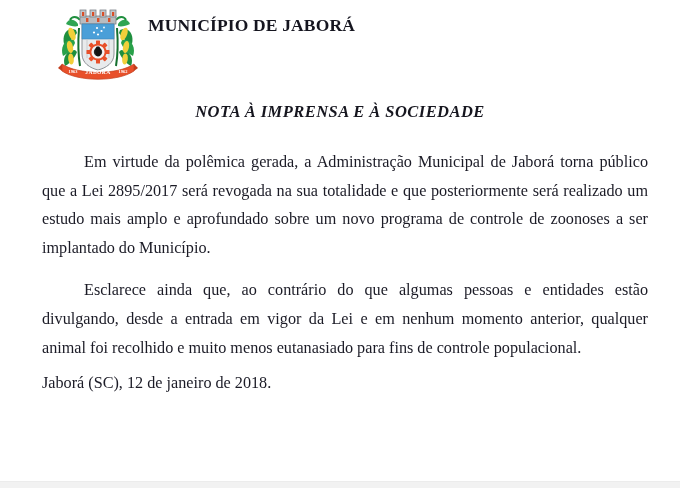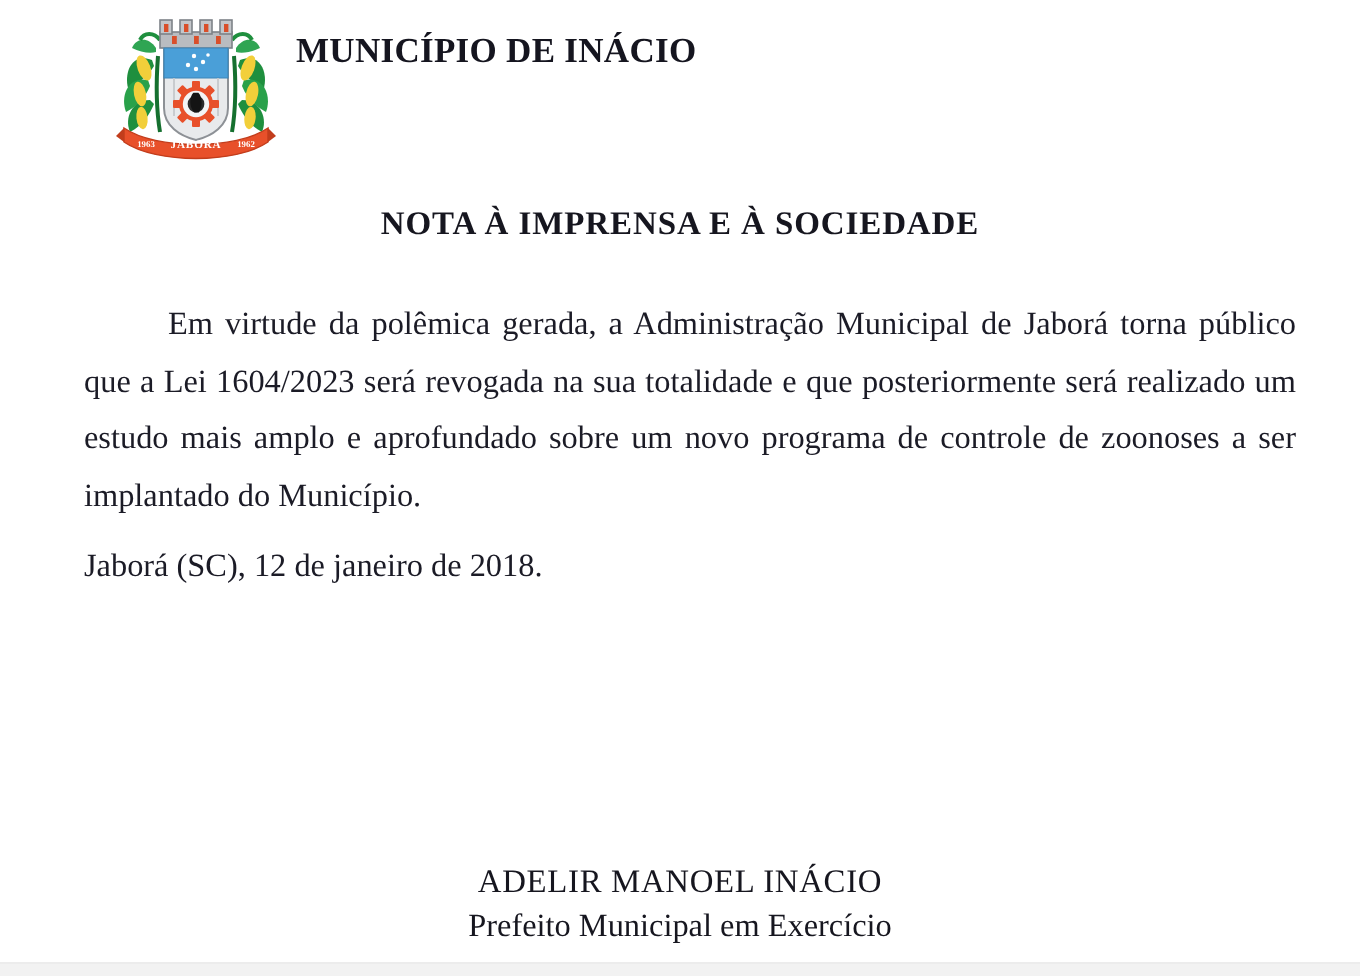--- a/index.html
+++ b/index.html
@@ -64,20 +64,21 @@
   .doc-title {
     position: absolute;
     left: 0;
     top: 102px;
     width: 680px;
     text-align: center;
     font-weight: bold;
     font-size: 16.5px;
     letter-spacing: 0.45px;
     color: #16161f;
+    font-style: italic;
   }
 
   
   .body-area {
     position: absolute;
     left: 42px;
     top: 148px;
     width: 606px;
   }
   .para {
@@ -214,30 +215,27 @@
           <path d="M6 58 L2 62 L6 65 Z" fill="#c23d1c"></path>
           <path d="M78 58 L82 62 L78 65 Z" fill="#c23d1c"></path>
           <text x="42" y="68.2" font-family="Liberation Serif, serif" font-size="5.6" font-weight="bold" fill="#ffffff" text-anchor="middle" letter-spacing="0.4">JABORÁ</text>
           <text x="17" y="67.4" font-family="Liberation Serif, serif" font-size="4.4" font-weight="bold" fill="#ffffff" text-anchor="middle">1963</text>
           <text x="67" y="67.4" font-family="Liberation Serif, serif" font-size="4.4" font-weight="bold" fill="#ffffff" text-anchor="middle">1962</text>
         </g>
       </svg>
     </div>
 
     <div class="org-lines">
-      <div class="org-line">MUNICÍPIO DE INÁCIO</div>
+      <div class="org-line">MUNICÍPIO DE JABORÁ</div>
     </div>
   </div>
 
   <div class="doc-title">NOTA À IMPRENSA E À SOCIEDADE</div>
 
   <div class="body-area">
-    <p class="para">Em virtude da polêmica gerada, a Administração Municipal de Jaborá torna público que a Lei 1604/2023 será revogada na sua totalidade e que posteriormente será realizado um estudo mais amplo e aprofundado sobre um novo programa de controle de zoonoses a ser implantado do Município.</p>
+    <p class="para">Em virtude da polêmica gerada, a Administração Municipal de Jaborá torna público que a Lei 2895/2017 será revogada na sua totalidade e que posteriormente será realizado um estudo mais amplo e aprofundado sobre um novo programa de controle de zoonoses a ser implantado do Município.</p>
+    <p class="para">Esclarece ainda que, ao contrário do que algumas pessoas e entidades estão divulgando, desde a entrada em vigor da Lei e em nenhum momento anterior, qualquer animal foi recolhido e muito menos eutanasiado para fins de controle populacional.</p>
     <p class="dateline">Jaborá (SC), 12 de janeiro de 2018.</p>
   </div>
 
-  <div class="signature">
-    <div class="sig-name">ADELIR MANOEL INÁCIO</div>
-    <div class="sig-role">Prefeito Municipal em Exercício</div>
-  </div>
 
   <div class="page-edge"></div>
 </div>
 
 </body></html>

